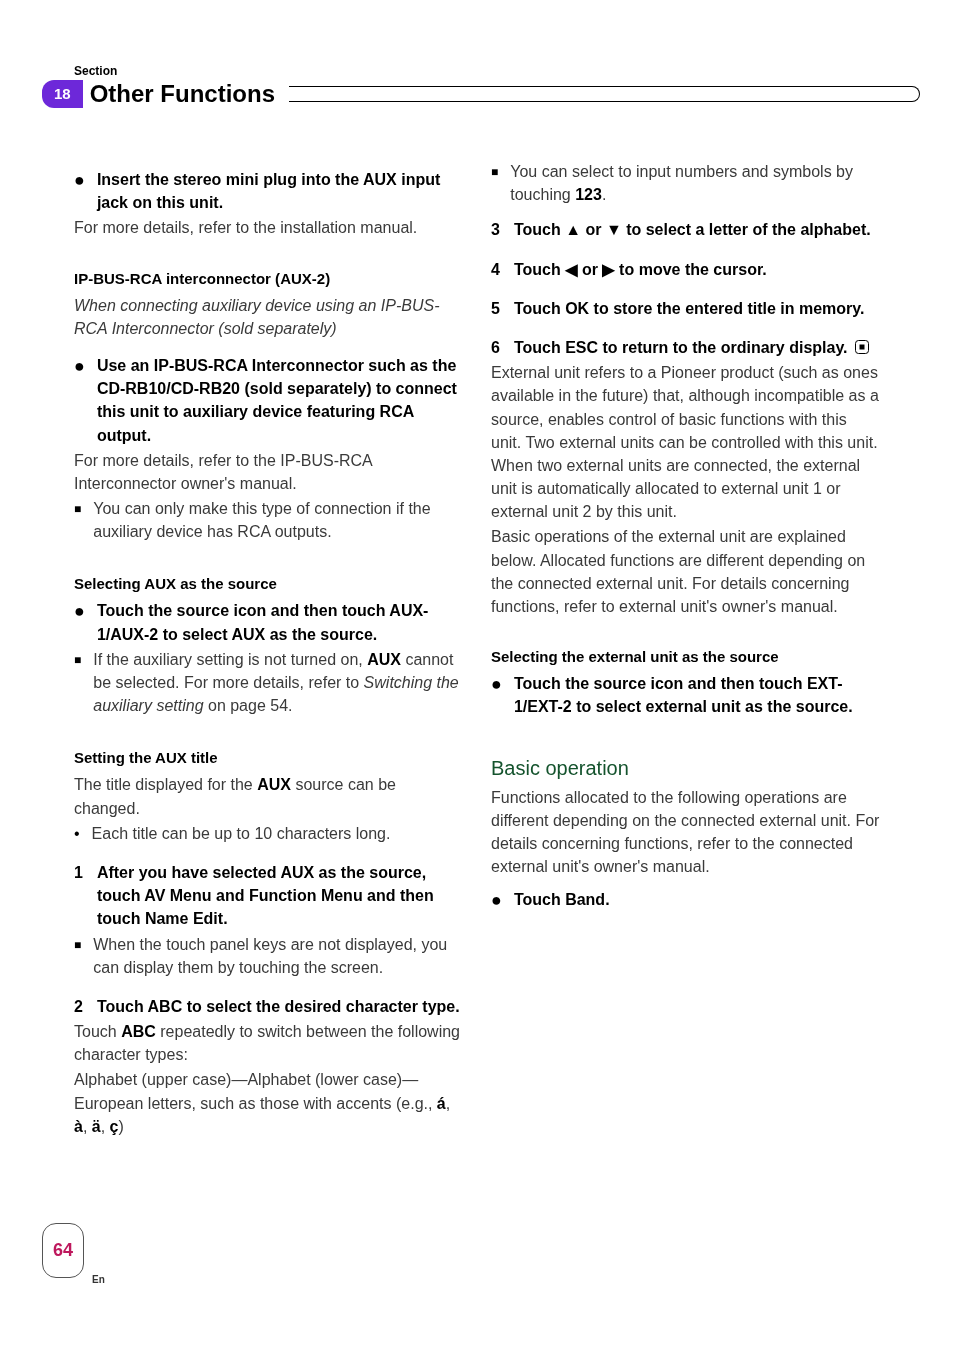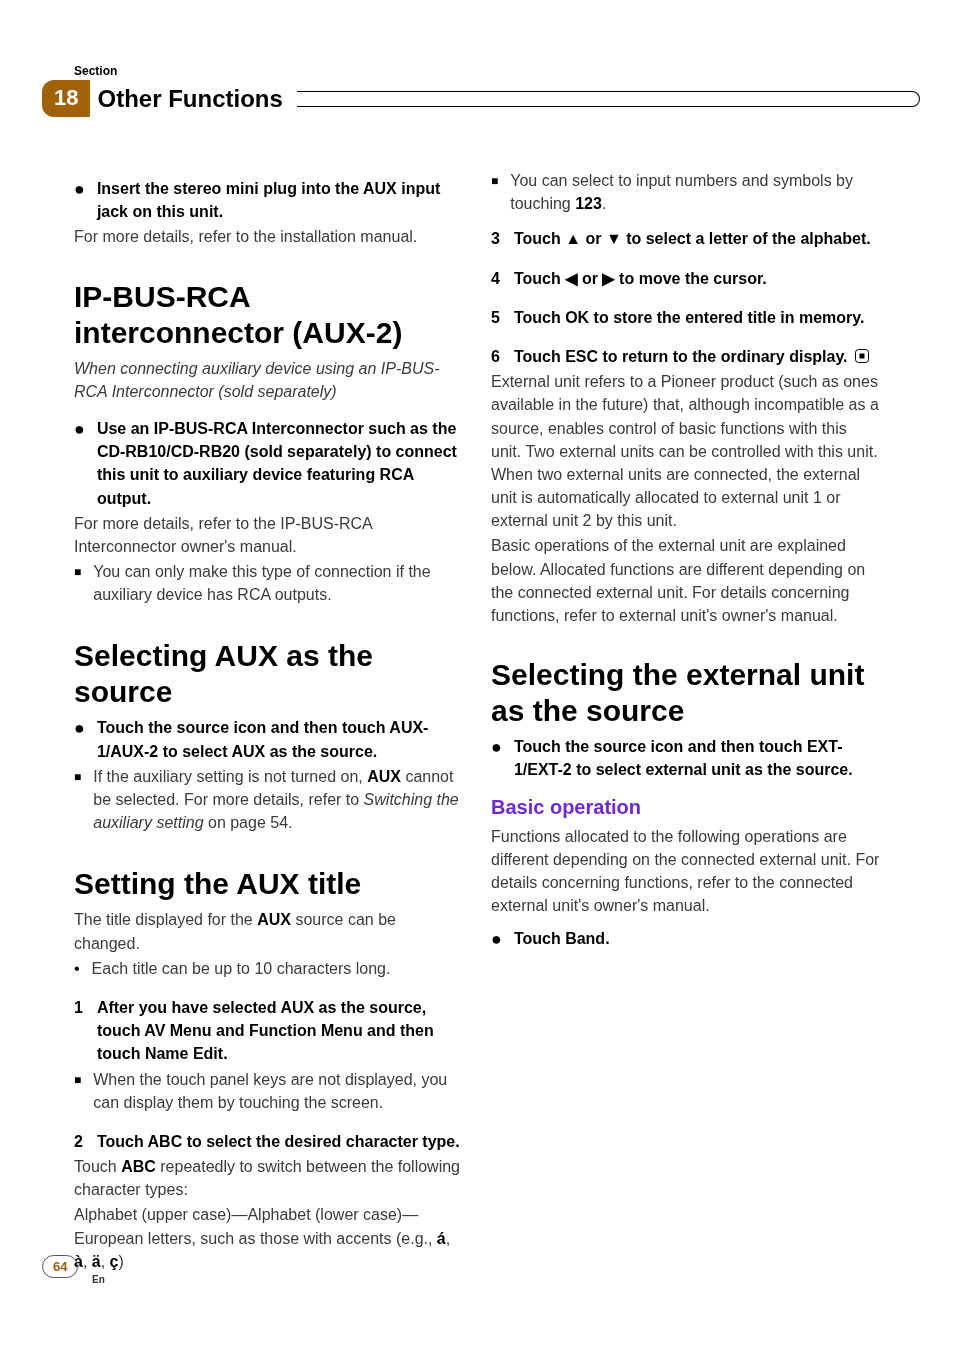--- a/index.html
+++ b/index.html
@@ -17,23 +17,23 @@
     font-weight: bold;
     margin-bottom: 2px;
     margin-top: 28px;
   }
   .header-row {
     display: flex;
     align-items: center;
     margin-bottom: 52px;
   }
   .section-badge {
-    background: #a16207;
+    background: #6d28d9;
     color: #fff;
-    font-size: 22px;
+    font-size: 15px;
     font-weight: bold;
     padding: 5px 12px 6px 12px;
     border-top-left-radius: 12px;
     border-bottom-left-radius: 12px;
     margin-left: -32px;
   }
   .chapter-title {
     font-size: 24px;
     font-weight: bold;
     margin-left: 7px;
@@ -67,32 +67,32 @@
   .italic { font-style: italic; }
   .h1 {
     font-size: 28px;
     font-weight: bold;
     color: #000;
     margin-top: 32px;
     margin-bottom: 6px;
     line-height: 1.15;
   }
   .h2 {
-    font-size: 30px;
+    font-size: 15px;
     font-weight: bold;
     color: #000;
     margin-top: 30px;
     margin-bottom: 6px;
     line-height: 1.2;
   }
   .h3 {
     font-size: 20px;
-    font-weight: bold;
-    color: #6d28d9;
-    margin-top: 12px;
+    font-weight: normal;
+    color: #14532d;
+    margin-top: 36px;
     margin-bottom: 6px;
   }
   .bullet-block {
     margin-top: 8px;
   }
   .step-row, .bullet-row {
     display: flex;
   }
   .bullet-dot {
     font-size: 18px;
@@ -113,24 +113,24 @@
     margin-right: 14px;
     color: #000;
     line-height: 1.45;
   }
   .pagecap {
     position: absolute;
     left: 42px;
     bottom: 74px;
     border: 1.2px solid #555;
     border-radius: 14px;
-    padding: 3px 10px;
-    font-size: 13px;
-    font-weight: bold;
-    color: #a16207;
+    padding: 16px 10px;
+    font-size: 18px;
+    font-weight: bold;
+    color: #be185d;
   }
   .en-label {
     position: absolute;
     left: 92px;
     bottom: 67px;
     font-size: 10px;
     font-weight: bold;
     color: #333;
   }
   .end-icon {

